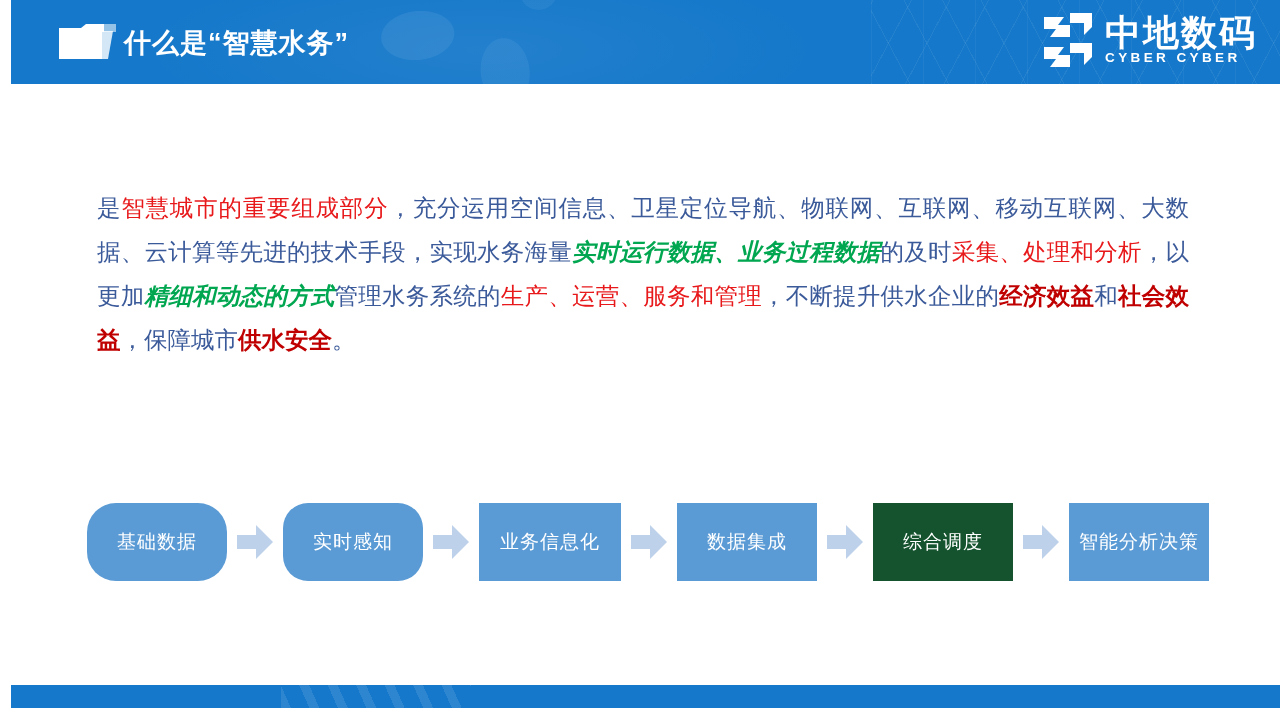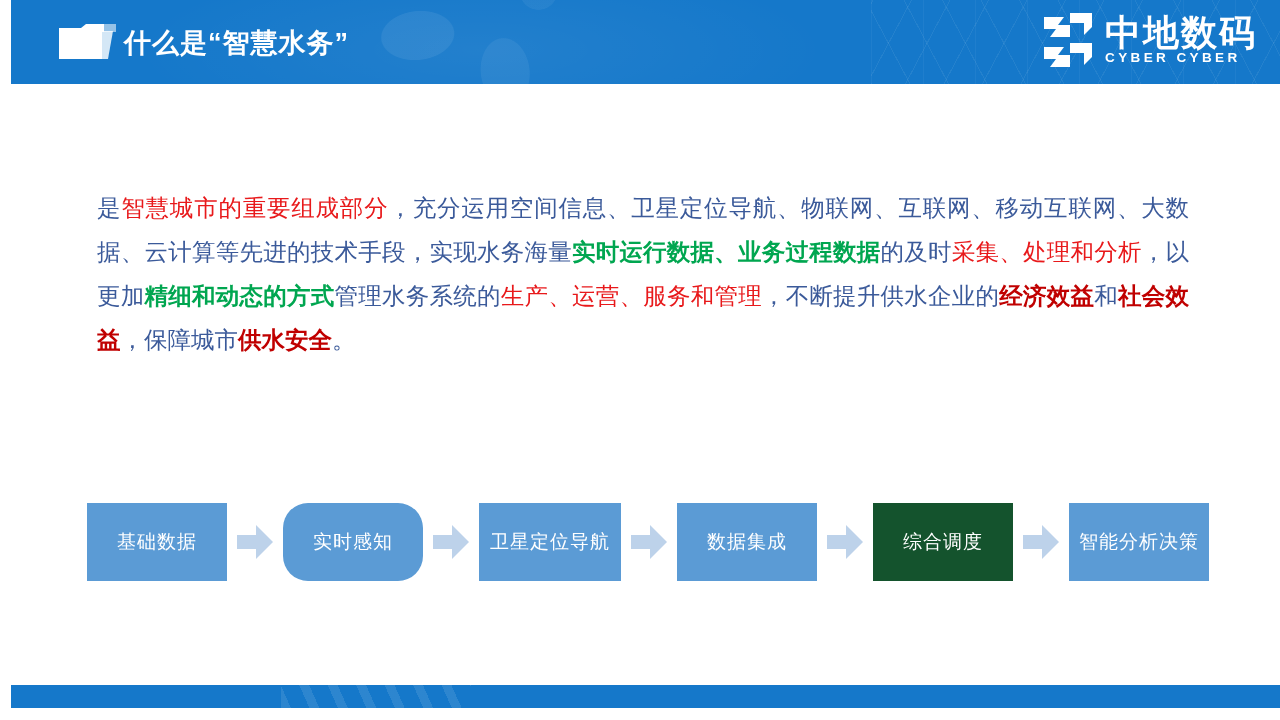--- a/index.html
+++ b/index.html
@@ -49,21 +49,21 @@
 
   
   .para {
     position:absolute; left:86px; top:186px; width:1092px;
     font-size:23.5px; line-height:44px; color:#3b5a9a;
     text-align:justify; text-justify:inter-character;
     letter-spacing:0px;
   }
   .para .r  { color:#e8191b; }
   .para .rb { color:#c00000; font-weight:bold; }
-  .para .g  { color:#00a650; font-weight:bold; }
+  .para .g  { color:#00a650; font-weight:bold;font-style:italic; }
   .para .b  { color:#3b5a9a; }
 
   
   .flow { position:absolute; left:76px; top:503px; width:1130px; height:78px; display:flex; align-items:center; }
   .flow-box {
     background:#5b9bd5; color:#ffffff;
     display:flex; align-items:center; justify-content:center;
     height:78px; font-size:19px; letter-spacing:1px; white-space:nowrap;
   }
   .flow-arrow { flex:0 0 auto; width:36px; height:34px; margin:0 10px; }
@@ -108,34 +108,34 @@
       <div class="logo-text">
         <div class="logo-cn">中地数码</div>
         <div class="logo-en">CYBER CYBER</div>
       </div>
     </div>
   </div>
 
   <div class="para" id="paragraph"><span class="b">是</span><span class="r">智慧城市的重要组成部分</span><span class="b">，充分运用空间信息、卫星定位导航、物联网、互联网、移动互联网、大数据、云计算等先进的技术手段，实现水务海量</span><span class="g">实时运行数据</span><span class="g">、</span><span class="g">业务过程数据</span><span class="b">的及时</span><span class="r">采集、处理和分析</span><span class="b">，以更加</span><span class="g">精细和动态的方式</span><span class="b">管理水务系统的</span><span class="r">生产、运营、服务和管理</span><span class="b">，不断提升供水企业的</span><span class="rb">经济效益</span><span class="b">和</span><span class="rb">社会效益</span><span class="b">，保障城市</span><span class="rb">供水安全</span><span class="b">。</span></div>
 
   <div class="flow" id="flow">
-      <div class="flow-box" style="width: 140px; background: rgb(91, 155, 213);">
+      <div class="flow-box" style="width: 140px; background: rgb(91, 155, 213); border-radius: 29px;">
         <span>基础数据</span>
       </div>
       <svg class="flow-arrow" viewBox="0 0 36 34">
         <path d="M0 10 h19 v-10 l17 17 l-17 17 v-10 h-19 z" fill="#bdd2ea"></path>
       </svg>
       <div class="flow-box" style="width: 140px; background: rgb(91, 155, 213); border-radius: 25px;">
         <span>实时感知</span>
       </div>
       <svg class="flow-arrow" viewBox="0 0 36 34">
         <path d="M0 10 h19 v-10 l17 17 l-17 17 v-10 h-19 z" fill="#bdd2ea"></path>
       </svg>
       <div class="flow-box" style="width: 142px; background: rgb(91, 155, 213);">
-        <span>卫星定位导航</span>
+        <span>业务信息化</span>
       </div>
       <svg class="flow-arrow" viewBox="0 0 36 34">
         <path d="M0 10 h19 v-10 l17 17 l-17 17 v-10 h-19 z" fill="#bdd2ea"></path>
       </svg>
       <div class="flow-box" style="width: 140px; background: rgb(91, 155, 213);">
         <span>数据集成</span>
       </div>
       <svg class="flow-arrow" viewBox="0 0 36 34">
         <path d="M0 10 h19 v-10 l17 17 l-17 17 v-10 h-19 z" fill="#bdd2ea"></path>
       </svg>

